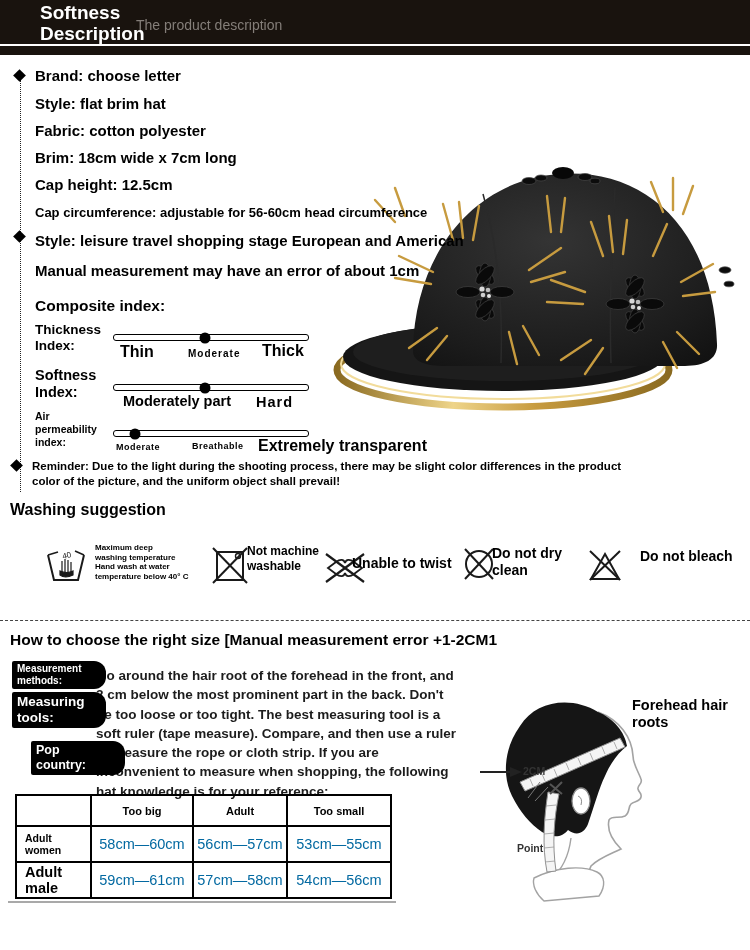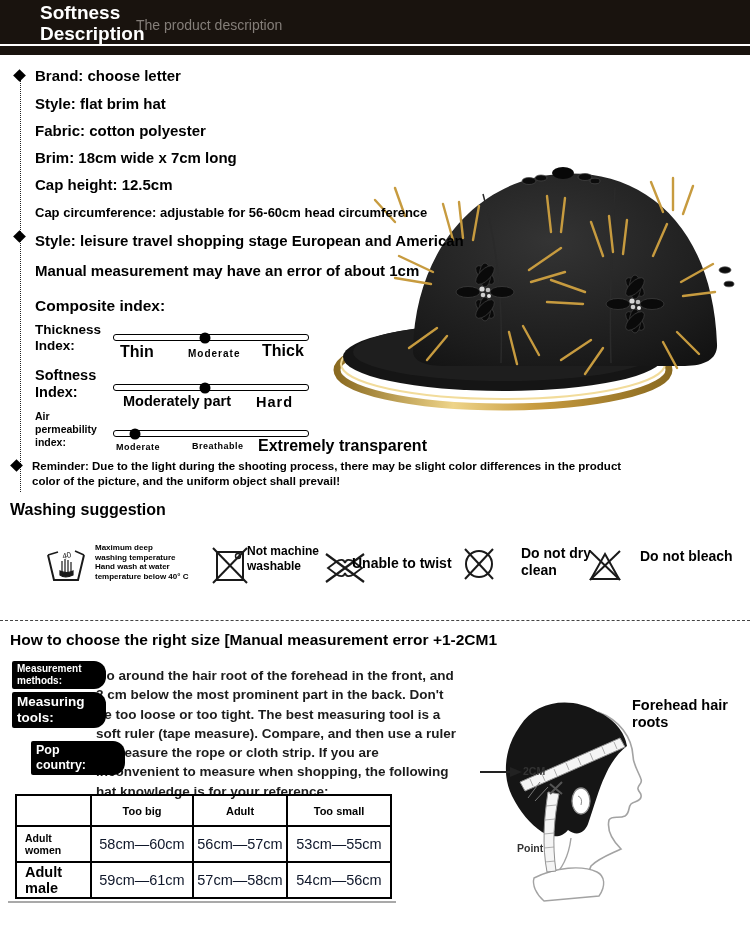--- a/index.html
+++ b/index.html
@@ -49,21 +49,21 @@
 
   table.size{position:absolute;left:15px;top:794px;border-collapse:collapse;z-index:2;}
   table.size td,table.size th{border:2px solid #000;padding:0;text-align:center;}
   table.size .c0{width:73px;} table.size .c1{width:100px;}
   table.size .c2{width:92px;}  table.size .c3{width:102px;}
   table.size thead th{height:29px;font-size:11px;}
   table.size tbody tr{height:36px;}
   .rowlab{font-weight:bold;white-space:pre-line;text-align:left !important;padding-left:8px !important;}
   .rl-sm{font-size:10.5px;line-height:12px;}
   .rl-lg{font-size:14.5px;line-height:16px;}
-  .val{font-size:14.5px;color:#0f172a;font-weight:normal;}
+  .val{font-size:14.5px;color:#0369a1;font-weight:normal;}
 
   .bottom-line{position:absolute;left:8px;top:901px;width:388px;height:2px;background:#a9a9a9;}
 
   .hat{position:absolute;left:333px;top:152px;width:417px;height:278px;z-index:1;}
   .head{position:absolute;left:478px;top:688px;width:218px;height:214px;z-index:1;}
 </style>
 </head>
 <body>
 
 <div class="header"></div>
@@ -257,21 +257,21 @@
 </div>
 <div class="wash-text" style="left:352px;top:555px;font-size:14px;">Unable to twist</div>
 
 <div class="wash-icon" style="left:462px;top:546px;">
   <svg width="34" height="36" viewBox="0 0 34 36" fill="none" stroke="#1a1a1a" stroke-width="2">
     <circle cx="17" cy="18" r="13"></circle>
     <line x1="3" y1="3" x2="31" y2="33"></line>
       <line x1="31" y1="3" x2="3" y2="33"></line>
   </svg>
 </div>
-<div class="wash-text" style="left:492px;top:545px;font-size:14px;line-height:17px;padding-left:29px;">Do not dry
+<div class="wash-text" style="left:492px;top:545px;font-size:14px;line-height:17px;">Do not dry
 clean</div>
 
 <div class="wash-icon" style="left:586px;top:548px;">
   <svg width="38" height="34" viewBox="0 0 38 34" fill="none" stroke="#1a1a1a" stroke-width="2">
     <path d="M19,6 L33,31 L5,31 Z"></path>
     <line x1="4" y1="3" x2="34" y2="32"></line>
       <line x1="34" y1="3" x2="4" y2="32"></line>
   </svg>
 </div>
 <div class="wash-text" style="left:617px;top:548px;font-size:14px;padding-left:23px;">Do not bleach</div>

